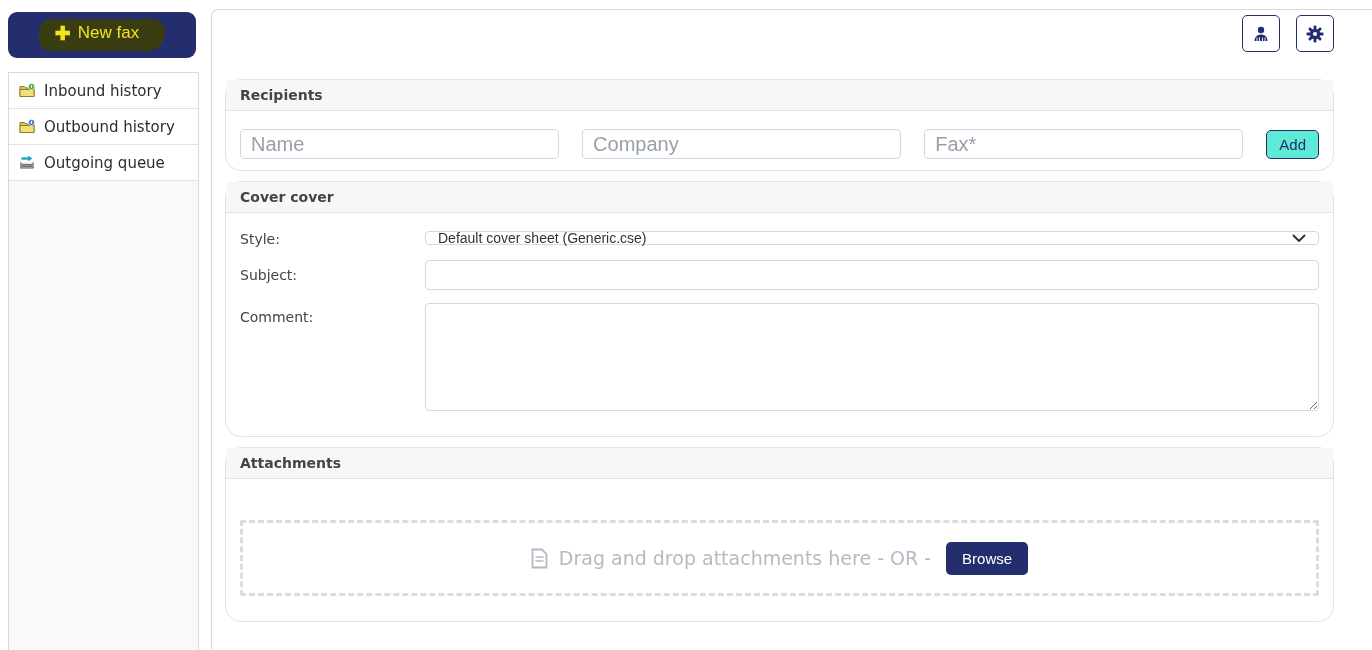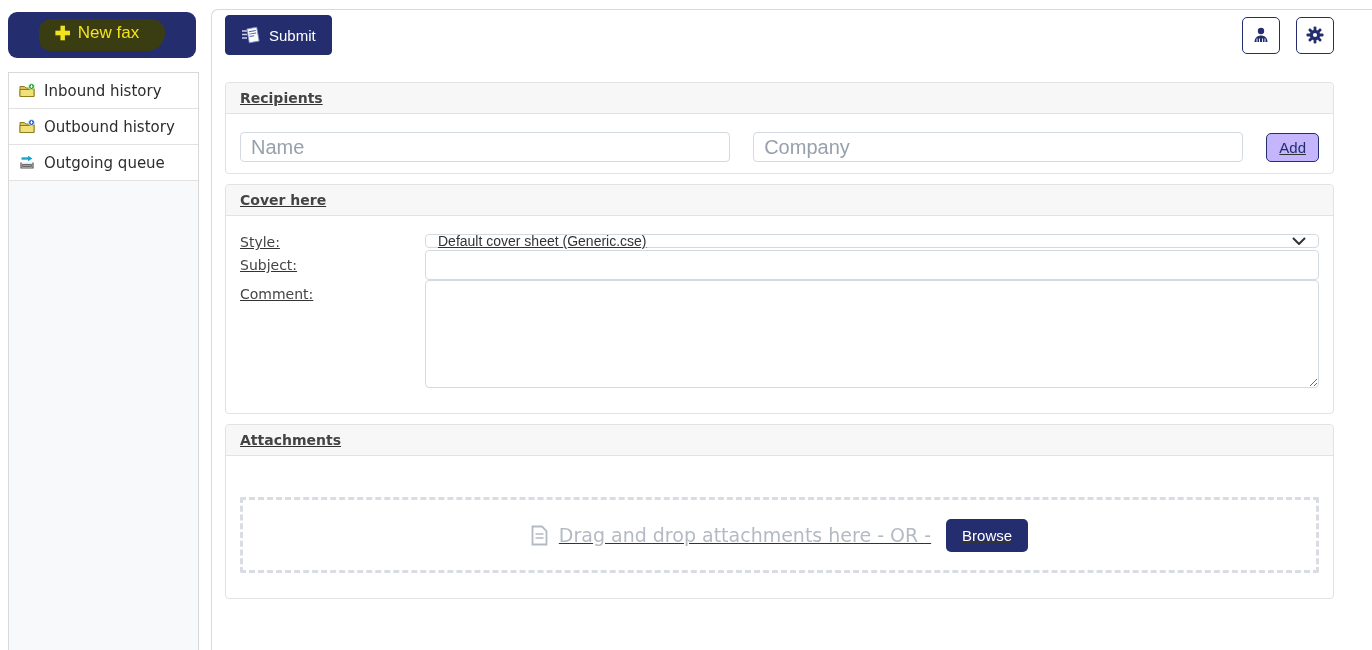--- a/index.html
+++ b/index.html
@@ -52,50 +52,49 @@
   .btn-outline { background: #fff; color: #242e6f; border: 1px solid #242e6f; padding: 8px 15px; }
   .toolbar-right { margin-left: auto; display: flex; gap: 16px; }
   .icon-btn {
     width: 38px; height: 37px; background: #fff; border: 1px solid #242e6f;
     border-radius: 5px; display: flex; align-items: center; justify-content: center;
     cursor: pointer;
   }
 
   
   .card {
-    border: 1px solid #e2e2e2; border-radius: 4px; margin-top: 10px;
+    border: 1px solid #e2e2e2; border-radius: 16px; margin-top: 10px;
     background: #fff;
-    text-decoration: underline;
   }
   .card.first { margin-top: 27px; }
   .card-header {
     background: #f7f7f7; border-bottom: 1px solid #e2e2e2;
     border-radius: 4px 4px 0 0;
     padding: 7px 14px; font-weight: bold; font-size: 14px; color: #444;
   }
 
   
   .tf {
     height: 30px; border: 1px solid #d3d9e1; border-radius: 4px;
     padding: 0 10px; font-family: "Liberation Sans", sans-serif; font-size: 20px;
     color: #333; background: #fff; width: 100%; outline: none;
   }
   .tf::placeholder { color: #97a0ab; opacity: 1; }
 
   
   .recipients-body { display: flex; align-items: center; gap: 23px; padding: 18px 14px 11px 14px; }
   .recipients-body .field { flex: 1 1 0; }
   .add-btn {
-    flex: 0 0 auto; background: #c4b5fd; color: #242e6f; border: 1px solid #242e6f;
+    flex: 0 0 auto; background: #5eead4; color: #242e6f; border: 1px solid #242e6f;
     border-radius: 5px; padding: 5px 12px; font-size: 15px;
     font-family: "Liberation Sans", sans-serif; cursor: pointer;
   }
 
   
-  .cover-body { padding: 18px 14px 22px 14px; display: grid; grid-template-columns: 185px 1fr; }
+  .cover-body { padding: 18px 14px 22px 14px; display: grid; grid-template-columns: 185px 1fr; row-gap: 13px; }
   .cover-label { font-size: 14px; color: #444; align-self: center; }
   .cover-label.top { align-self: start; padding-top: 6px; }
   .fake-select {
     height: 14px; border: 1px solid #d3d9e1; border-radius: 4px; background: #fff;
     display: flex; align-items: center; justify-content: space-between;
     padding: 0 12px; font-family: "Liberation Sans", sans-serif; font-size: 14px;
     color: #333; cursor: pointer;
   }
   textarea.tf { height: 108px; padding: 8px 10px; resize: both; }
 
@@ -153,30 +152,20 @@
           <path d="M9 0.8 L13.5 3.5 L9 6.2 Z" fill="#18a6c8"></path>
         </svg>
         <span>Outgoing queue</span>
       </div>
     </div>
   </div>
 
   <div class="main">
 
     <div class="toolbar">
-      <button class="btn btn-primary">
-        <svg width="20" height="20" viewBox="0 0 20 20">
-          <path d="M1 6 L6 6 M1 9.5 L6 9.5 M1 13 L6 13" stroke="#c9d0ee" stroke-width="1.6"></path>
-          <g transform="rotate(-10 12 10)">
-            <rect x="7" y="3" width="10" height="14" fill="#fdfdfd" stroke="#7e8bc4" stroke-width="0.8"></rect>
-            <path d="M8.5 6 L15.5 6 M8.5 8.5 L15.5 8.5 M8.5 11 L13 11" stroke="#4d63b5" stroke-width="1"></path>
-          </g>
-        </svg>
-        <span>Submit</span>
-      </button>
       <div class="toolbar-right">
         <button class="icon-btn">
           <svg width="20" height="20" viewBox="0 0 20 20">
             <circle cx="10" cy="6" r="3.2" fill="#242e6f"></circle>
             <path d="M3.5 17 C3.5 12.5 7 10.5 10 10.5 C13 10.5 16.5 12.5 16.5 17 Z" fill="#242e6f"></path>
             <path d="M6 13.5 L6 17 M8.5 13.5 L8.5 17 M11.5 13.5 L11.5 17 M14 13.5 L14 17" stroke="#fff" stroke-width="0.9"></path>
           </svg>
         </button>
         <button class="icon-btn">
           <svg width="20" height="20" viewBox="0 0 20 20">
@@ -191,26 +180,27 @@
           </svg>
         </button>
       </div>
     </div>
 
     <div class="card first">
       <div class="card-header">Recipients</div>
       <div class="recipients-body">
         <div class="field"><input class="tf" type="text" placeholder="Name" style=""></div>
         <div class="field"><input class="tf" type="text" placeholder="Company" style=""></div>
+        <div class="field"><input class="tf" type="text" placeholder="Fax*" style=""></div>
         <button class="add-btn">Add</button>
       </div>
     </div>
 
     <div class="card">
-      <div class="card-header">Cover here</div>
+      <div class="card-header">Cover cover</div>
       <div class="cover-body">
         <div class="cover-label">Style:</div>
         <div class="fake-select">
           <span>Default cover sheet (Generic.cse)</span>
           <svg width="14" height="9" viewBox="0 0 14 9">
             <path d="M1.5 1.5 L7 7 L12.5 1.5" stroke="#333" stroke-width="2" fill="none" stroke-linecap="round" stroke-linejoin="round"></path>
           </svg>
         </div>
         <div class="cover-label">Subject:</div>
         <div><input class="tf" type="text" value="" style=""></div>

